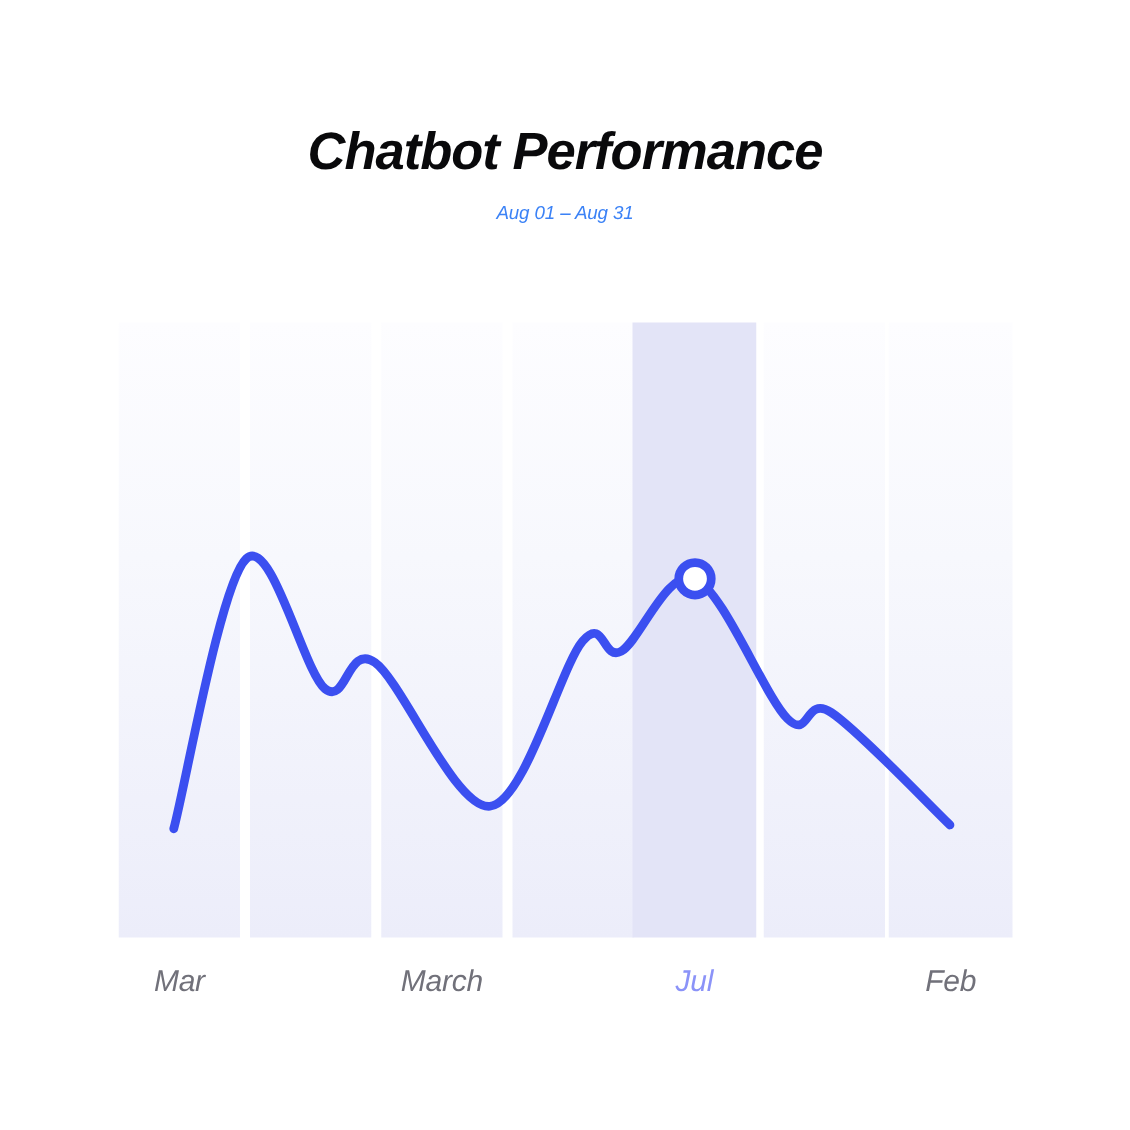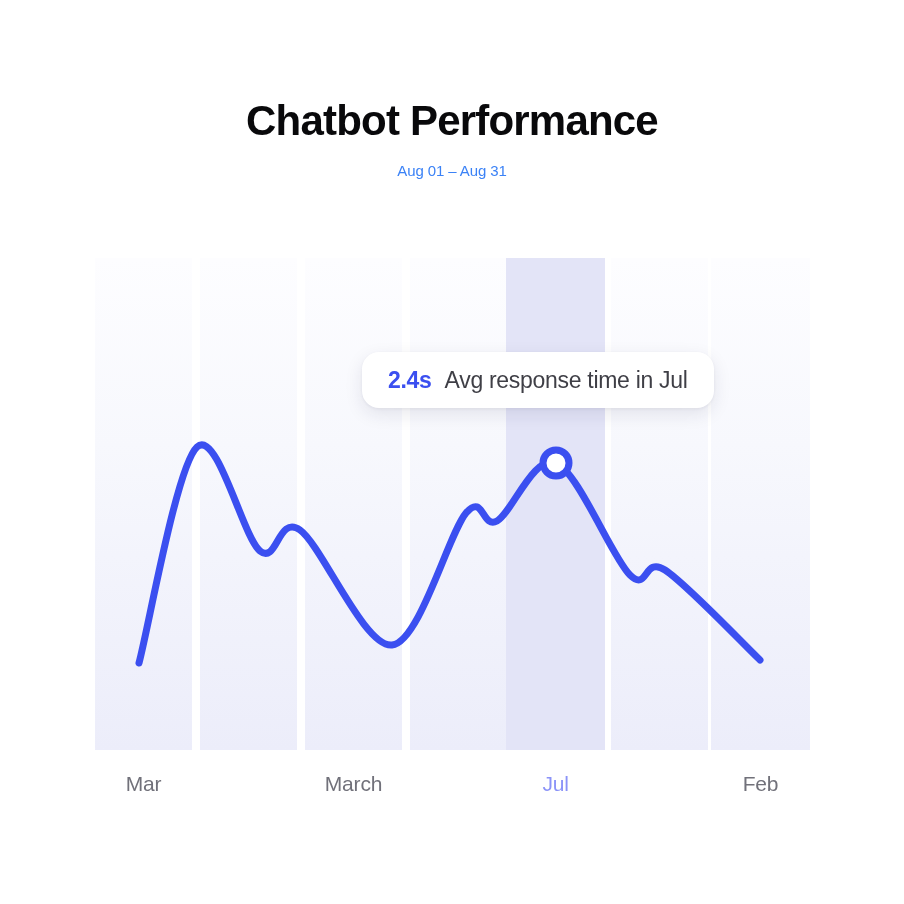--- a/index.html
+++ b/index.html
@@ -11,20 +11,21 @@
     height: 904px;
     background: #ffffff;
     font-family: "Liberation Sans", sans-serif;
     overflow: hidden;
   }
   #card {
     position: relative;
     width: 904px;
     height: 839px;
     background: #ffffff;
+    font-style: italic;
   }
 
   
   #header {
     position: absolute;
     left: 0;
     top: 0;
     width: 904px;
     text-align: center;
   }
@@ -109,21 +110,21 @@
     left: 95px;
     top: 772px;
     width: 715px;
     height: 40px;
   }
   .x-label {
     position: absolute;
     top: 0;
     width: 100px;
     text-align: center;
-    font-size: 21px;
+    font-size: 24px;
     color: #71717a;
     letter-spacing: -0.2px;
   }
   .x-label.active {
     color: #8b93f8;
     text-align: center;
   }
 </style>
 </head>
 <body>
@@ -144,24 +145,20 @@
         <div class="band highlight" style="left: 411px; width: 99px;"></div>
         <div class="band" style="left: 516px; width: 97px;"></div>
         <div class="band" style="left: 616px; width: 99px;"></div>
       </div>
     <svg id="line-svg" viewBox="0 0 715 492" preserveAspectRatio="none">
       <path id="series-path" fill="none" stroke="#3b4ff0" stroke-width="7" stroke-linecap="round" stroke-linejoin="round" d="M 44 405 C 53.67 369.00, 81.83 207.67, 102 189 C 122.17 170.33, 147.83 279.17, 165 293 C 182.17 306.83, 183.00 256.33, 205 272 C 227.00 287.67, 269.33 389.83, 297 387 C 324.67 384.17, 353.50 275.67, 371 255 C 388.50 234.33, 387.00 271.33, 402 263 C 417.00 254.67, 438.83 196.00, 461 205 C 483.17 214.00, 516.83 299.17, 535 317 C 553.17 334.83, 548.33 297.83, 570 312 C 591.67 326.17, 649.17 387.00, 665 402"></path>
       <circle id="marker-dot" r="13" fill="#ffffff" stroke="#3b4ff0" stroke-width="7" cx="461" cy="205"></circle>
     </svg>
   </div>
 
-  <div id="tooltip">
-    <span id="tooltip-value">2.4s</span>
-    <span id="tooltip-label">Avg response time in Jul</span>
-  </div>
 
   <div id="x-axis">
       <div class="x-label" style="left: -1.5px;">Mar</div>
       <div class="x-label" style="left: 208.5px;">March</div>
       <div class="x-label active" style="left: 410.5px;">Jul</div>
       <div class="x-label" style="left: 615.5px;">Feb</div>
     </div>
 
 </div>
 

